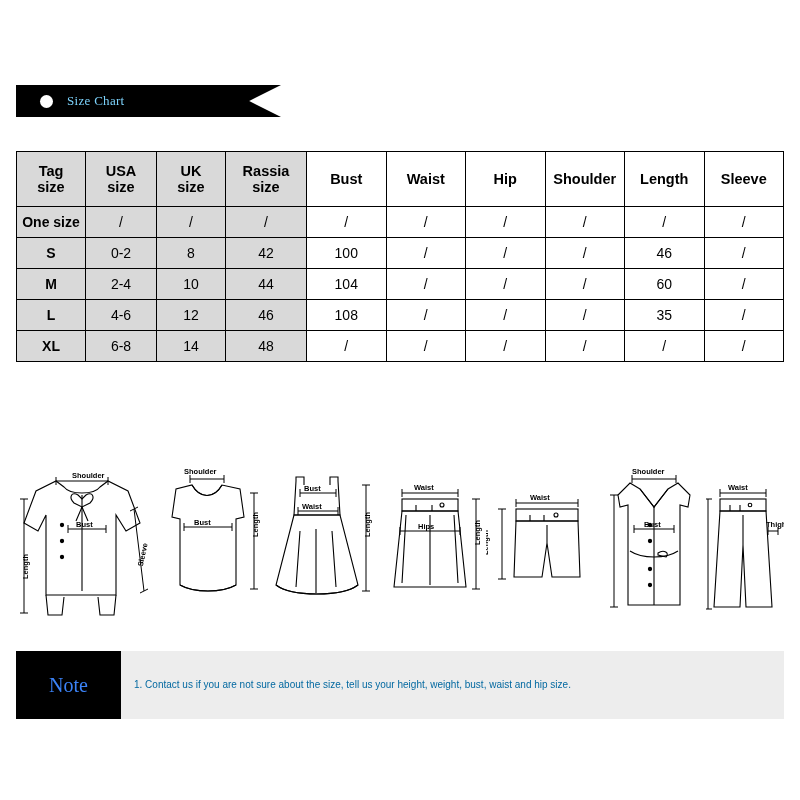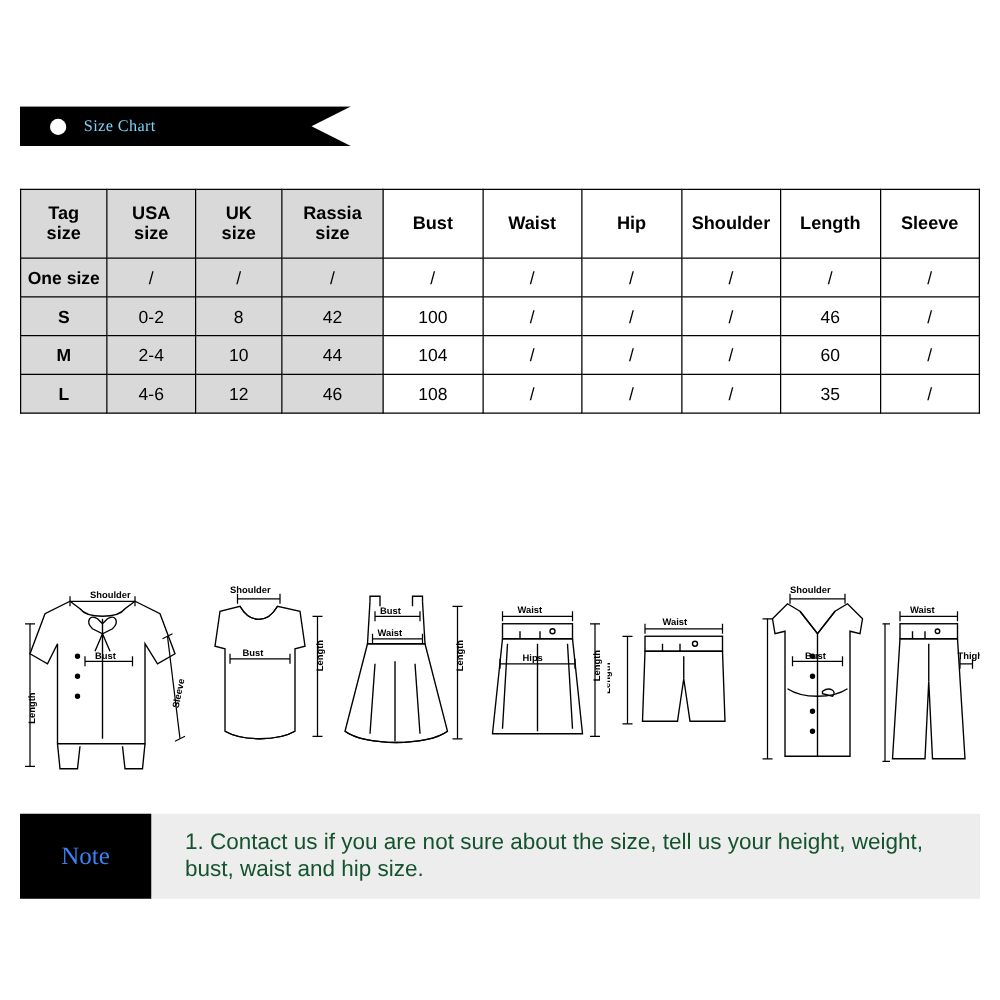--- a/index.html
+++ b/index.html
@@ -78,21 +78,21 @@
   .note-badge{
     position:absolute;left:0;top:0;width:105px;height:68px;
     background:#000;color:#3b82f6;
     display:flex;align-items:center;justify-content:center;
     font-family:"Liberation Serif", serif;font-size:20px;
   }
   .note-lines{
     position:absolute;left:118px;top:0;right:8px;height:68px;
     display:flex;flex-direction:column;justify-content:center;gap:7px;
   }
-  .note-line{font-size:18px;color:#14532d;line-height:1.2;margin-left:14px;}
+  .note-line{font-size:10px;color:#0369a1;line-height:1.2;}
 </style>
 </head>
 <body>
 
 <div class="page">
 
   <div class="title-banner">
     <span class="title-dot"></span>
     <span class="title-text">Size Chart</span>
   </div>
@@ -167,20 +167,32 @@
           <td class="grey num">4-6</td>
           <td class="grey num">12</td>
           <td class="grey num">46</td>
           <td class="white">108</td>
           <td class="white">/</td>
           <td class="white">/</td>
           <td class="white">/</td>
           <td class="white">35</td>
           <td class="white">/</td>
         </tr>
+        <tr>
+          <td class="grey lbl">XL</td>
+          <td class="grey num">6-8</td>
+          <td class="grey num">14</td>
+          <td class="grey num">48</td>
+          <td class="white">/</td>
+          <td class="white">/</td>
+          <td class="white">/</td>
+          <td class="white">/</td>
+          <td class="white">/</td>
+          <td class="white">/</td>
+        </tr>
       </tbody>
     </table>
   </div>
 
   <div class="figures">
 
     <div class="fig" style="left:0px;width:140px;">
       <svg width="140" height="185" viewBox="0 0 140 185">
         <g fill="none" stroke="#000" stroke-width="1.1">
           <path d="M48 22 L40 16 L20 26 L8 58 L22 66 L30 50 L30 130 L100 130 L100 50 L110 66 L124 58 L112 26 L92 16 L84 22 C78 30 54 30 48 22 Z"></path>

